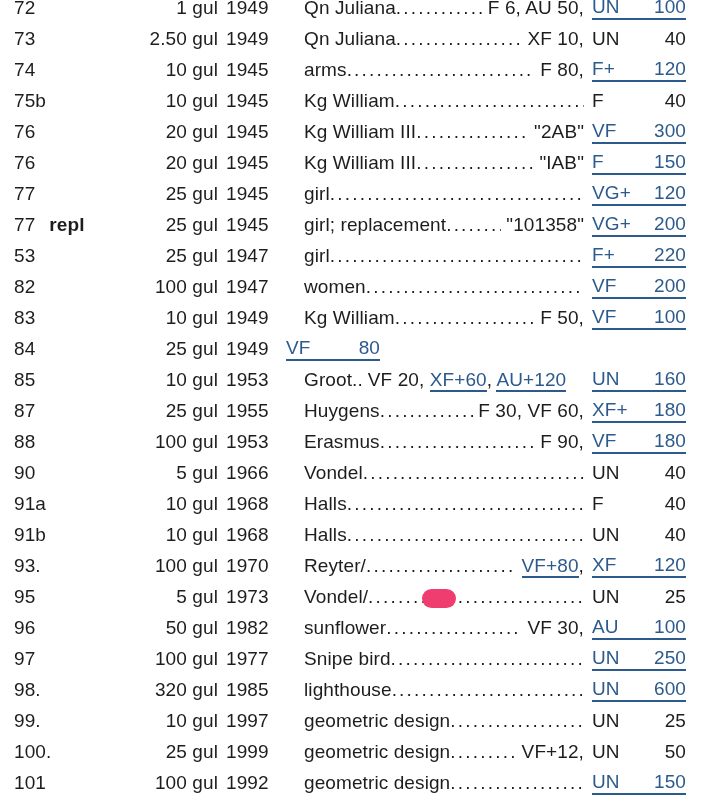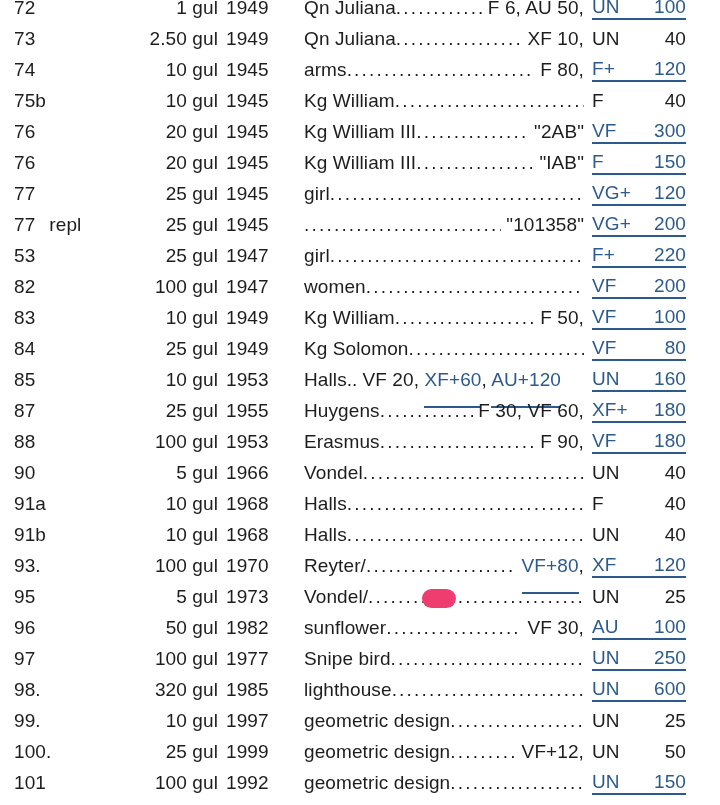--- a/index.html
+++ b/index.html
@@ -26,20 +26,21 @@
     padding: 0 34px 0 14px;
     white-space: nowrap;
   }
   .cat {
     width: 80px;
     flex: none;
     display: flex;
   }
   .note {
     margin-left: 14px;
+    font-weight: bold;
   }
   .denom {
     width: 124px;
     flex: none;
     text-align: right;
   }
   .year {
     width: 52px;
     flex: none;
     margin-left: 8px;
@@ -63,21 +64,21 @@
     content: "........................................................................................................................";
     letter-spacing: 2.2px;
   }
   .mid {
     flex: none;
     padding-left: 5px;
   }
   .mid .lk {
     color: var(--link, #2c5a8c);
     border-bottom: 2px solid var(--link, #2c5a8c);
-    padding-bottom: 16px;
+    padding-bottom: 0px;
   }
   .gp {
     flex: none;
     width: 94px;
     margin-left: 8px;
     display: flex;
     justify-content: space-between;
     align-items: baseline;
     line-height: 21px;
     padding-bottom: 1px;
@@ -231,20 +232,21 @@
   </div>
 
   <div class="row">
     <span class="cat">
       <span class="cat-main">77</span>
       <span class="note">repl</span>
     </span>
     <span class="denom">25 gul</span>
     <span class="year">1945</span>
     <span class="desc">
+      <span class="dtext">girl; replacement</span>
       <span class="leader"></span>
       <span class="mid"><span>"101358"</span></span>
     </span>
     <span class="gp link">
       <span class="grade">VG+</span>
       <span class="price">200</span>
     </span>
   </div>
 
   <div class="row">
@@ -301,40 +303,35 @@
     </span>
   </div>
 
   <div class="row">
     <span class="cat">
       <span class="cat-main">84</span>
 
     </span>
     <span class="denom">25 gul</span>
     <span class="year">1949</span>
-    <span class="desc">
-      <span class="dtext">Kg Solomon</span>
-      <span class="leader"></span>
-
-    </span>
     <span class="gp link">
       <span class="grade">VF</span>
       <span class="price">80</span>
     </span>
   </div>
 
   <div class="row">
     <span class="cat">
       <span class="cat-main">85</span>
 
     </span>
     <span class="denom">10 gul</span>
     <span class="year">1953</span>
     <span class="desc">
-      <span class="dtext">Halls..</span>
+      <span class="dtext">Groot..</span>
 
       <span class="mid"><span>VF 20, </span><span class="lk">XF+60</span><span>, </span><span class="lk">AU+120</span></span>
     </span>
     <span class="gp link">
       <span class="grade">UN</span>
       <span class="price">160</span>
     </span>
   </div>
 
   <div class="row">

